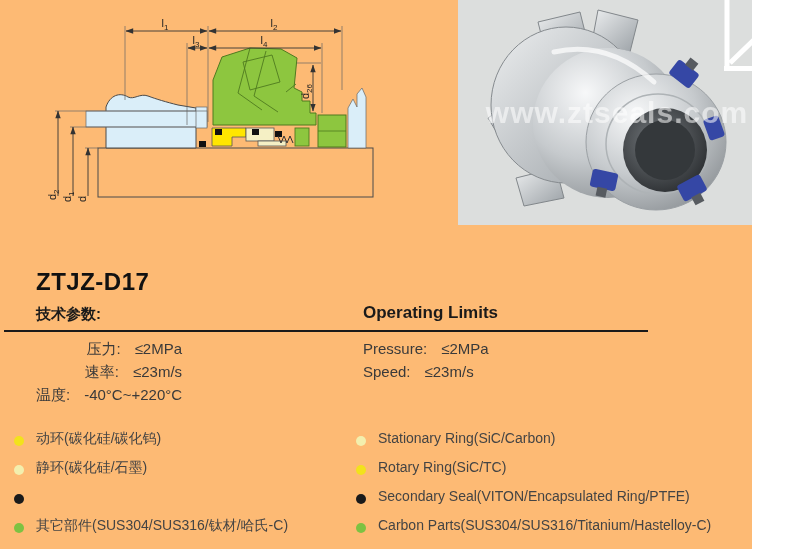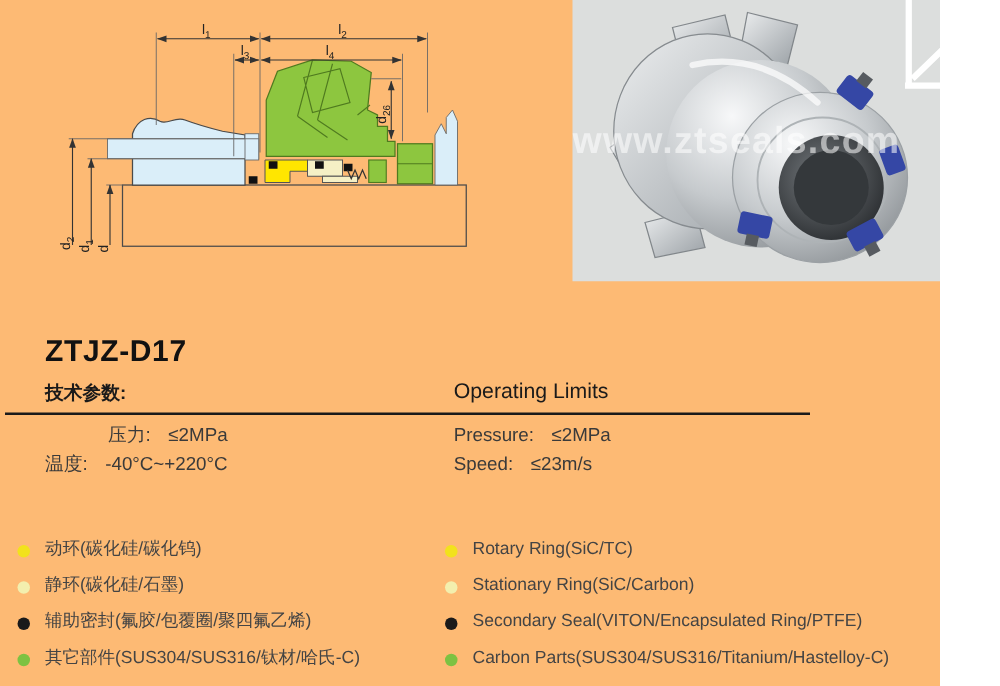--- a/index.html
+++ b/index.html
@@ -12,29 +12,29 @@
   
   .drawing{position:absolute;left:0;top:0;width:460px;height:262px;}
   .drawing text{font-family:"Liberation Sans","DejaVu Sans",sans-serif;font-size:11px;fill:#222;}
   .ln{stroke:#4a4a4a;stroke-width:1;fill:none;}
   .thin{stroke:#666;stroke-width:0.7;fill:none;}
   .dim{stroke:#333;stroke-width:0.9;fill:none;}
 
   
   .photo{position:absolute;left:458px;top:0;width:332px;height:225px;overflow:hidden;}
   .photo svg{position:absolute;left:0;top:0;}
-  .watermark{position:absolute;left:0;top:96px;width:318px;
+  .watermark{position:absolute;left:0;top:96px;width:318px;text-align:center;
     font-size:30px;font-weight:700;letter-spacing:1px;color:rgba(255,255,255,0.55);
     white-space:nowrap;}
 
   
   .title{position:absolute;left:36px;top:268px;font-size:24px;font-weight:800;
     letter-spacing:0.5px;color:#111;}
   .heading-zh{position:absolute;left:36px;top:305px;font-size:15px;font-weight:700;color:#1a1a1a;}
-  .heading-en{position:absolute;left:363px;top:303px;font-size:17px;font-weight:400;color:#1a1a1a;}
+  .heading-en{position:absolute;left:363px;top:303px;font-size:17px;font-weight:700;color:#1a1a1a;}
   .rule{position:absolute;left:4px;top:330px;width:644px;height:2px;background:#1a1a1a;}
 
   .specs{position:absolute;top:337px;font-size:15px;color:#3a3a3a;}
   .specs.zh{left:36px;text-align:right;}
   .specs.en{left:363px;}
   .specs .row{height:23px;line-height:23px;white-space:nowrap;}
   .specs .lbl{display:inline-block;margin-right:14px;}
 
   .mats{position:absolute;top:428px;list-style:none;margin:0;padding:0;font-size:14px;color:#444;}
   .mats.zh{left:14px;}
@@ -178,57 +178,57 @@
   <div class="edge-dash" style="border-left-color: rgb(191, 227, 210);"></div>
 
   <div class="title">ZTJZ-D17</div>
 
   <div class="heading-zh">技术参数:</div>
   <div class="heading-en">Operating Limits</div>
   <div class="rule"></div>
 
   <div class="specs zh">
     <div class="row"><span class="lbl">压力:</span><span>≤2MPa</span></div>
+    <div class="row"><span class="lbl">速率:</span><span>≤23m/s</span></div>
     <div class="row"><span class="lbl">温度:</span><span>-40°C~+220°C</span></div>
   </div>
 
   <div class="specs en">
     <div class="row"><span class="lbl">Pressure:</span><span>≤2MPa</span></div>
     <div class="row"><span class="lbl">Speed:</span><span>≤23m/s</span></div>
   </div>
 
   <ul class="mats zh">
     <li>
         <span class="dot" style="background-color: rgb(242, 226, 28);"></span>
         <span>动环(碳化硅/碳化钨)</span>
       </li>
     <li>
         <span class="dot" style="background-color: rgb(243, 239, 174);"></span>
         <span>静环(碳化硅/石墨)</span>
       </li>
     <li>
         <span class="dot" style="background-color: rgb(26, 26, 26);"></span>
-        <span>辅助密封(氟胶/包覆圈/聚四氟乙烯)</span>
       </li>
     <li>
         <span class="dot" style="background-color: rgb(125, 194, 66);"></span>
         <span>其它部件(SUS304/SUS316/钛材/哈氏-C)</span>
       </li>
   </ul>
 
   <ul class="mats en">
     <li>
+        <span class="dot" style="background-color: rgb(243, 239, 174);"></span>
+        <span>Stationary  Ring(SiC/Carbon)</span>
+      </li>
+    <li>
         <span class="dot" style="background-color: rgb(242, 226, 28);"></span>
         <span>Rotary  Ring(SiC/TC)</span>
       </li>
     <li>
-        <span class="dot" style="background-color: rgb(243, 239, 174);"></span>
-        <span>Stationary  Ring(SiC/Carbon)</span>
-      </li>
-    <li>
         <span class="dot" style="background-color: rgb(26, 26, 26);"></span>
         <span>Secondary  Seal(VITON/Encapsulated Ring/PTFE)</span>
       </li>
     <li>
         <span class="dot" style="background-color: rgb(125, 194, 66);"></span>
         <span>Carbon  Parts(SUS304/SUS316/Titanium/Hastelloy-C)</span>
       </li>
   </ul>
 
 </div>

